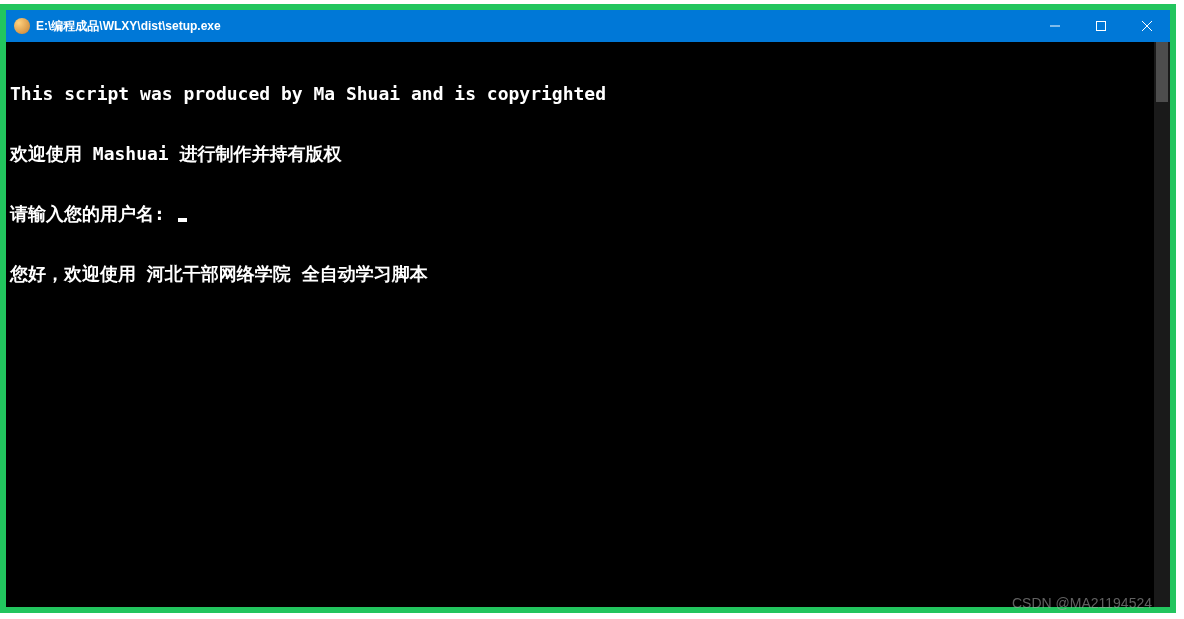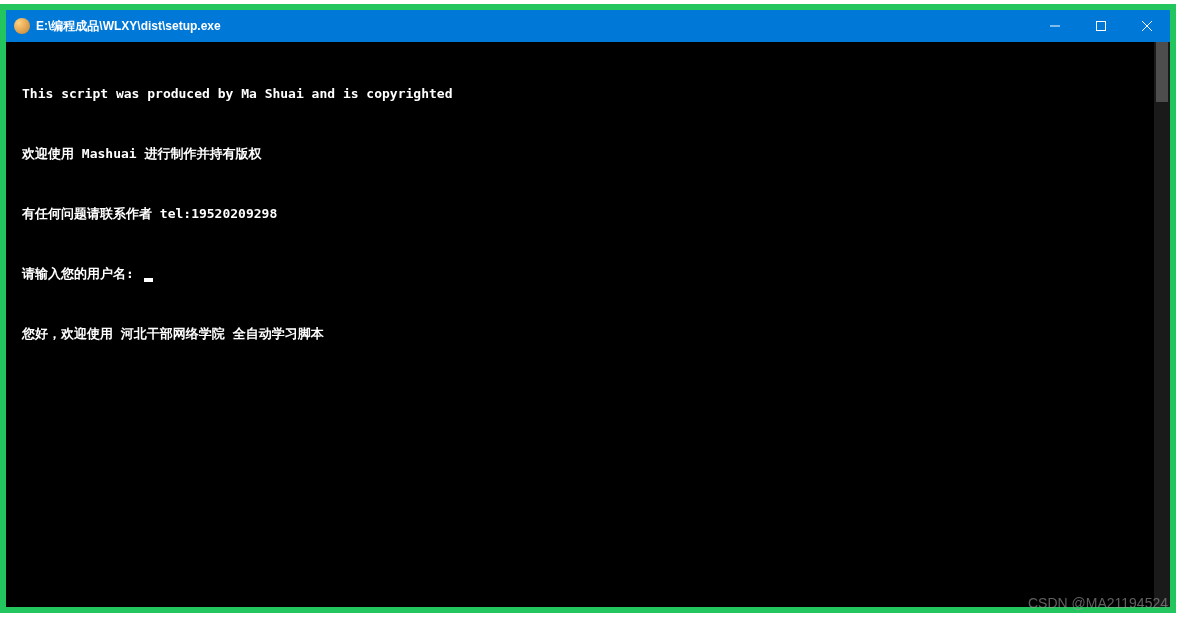--- a/index.html
+++ b/index.html
@@ -71,24 +71,24 @@
       fill: none;
     }
     .content-area {
       flex: 1;
       display: flex;
       background: #000000;
       overflow: hidden;
     }
     .terminal {
       flex: 1;
-      padding: 2px 16px;
+      padding: 2px 4px;
       color: #ffffff;
       font-family: "NSimSun", "SimSun", "Consolas", monospace;
-      font-size: 13px;
+      font-size: 18px;
       line-height: 20px;
       white-space: pre;
       overflow: hidden;
     }
     .terminal-line {
       display: block;
     }
     .cursor-block {
       display: inline-block;
       width: 9px;
@@ -107,21 +107,21 @@
     .scrollbar-thumb {
       position: absolute;
       top: 0;
       left: 2px;
       right: 2px;
       height: 60px;
       background: #4d4d4d;
     }
     .watermark {
       position: absolute;
-      right: 16px;
+      right: 32px;
       bottom: 8px;
       color: rgba(160,160,160,0.6);
       font-size: 14px;
       font-family: Arial, sans-serif;
       pointer-events: none;
     }
   </style>
 </head>
 <body>
 
@@ -145,21 +145,20 @@
             <line x1="0" y1="0" x2="10" y2="10"></line>
             <line x1="10" y1="0" x2="0" y2="10"></line>
           </svg>
       </div>
     </div>
   </div>
   <div class="content-area">
     <div class="terminal">
       <span class="terminal-line">This script was produced by Ma Shuai and is copyrighted</span>
       <span class="terminal-line">欢迎使用 Mashuai 进行制作并持有版权</span>
-      <span class="terminal-line">有任何问题请联系作者 tel:19520209298</span>
       <span class="terminal-line"><span>请输入您的用户名: </span><span class="cursor-block"></span></span>
       <span class="terminal-line">您好，欢迎使用 河北干部网络学院 全自动学习脚本</span>
     </div>
     <div class="scrollbar">
       <div class="scrollbar-thumb"></div>
     </div>
   </div>
 </div>
 
 <div class="watermark">CSDN @MA21194524</div>

